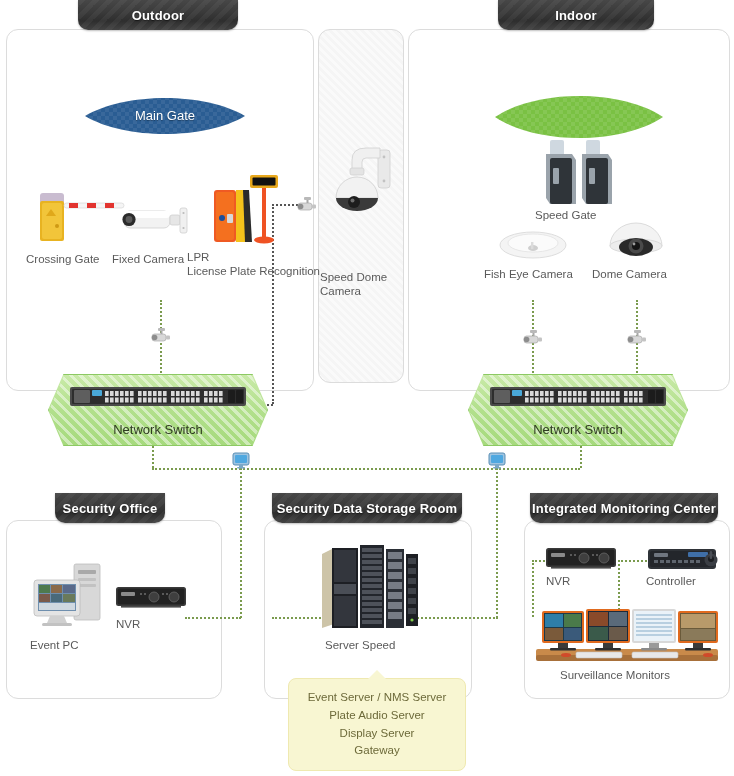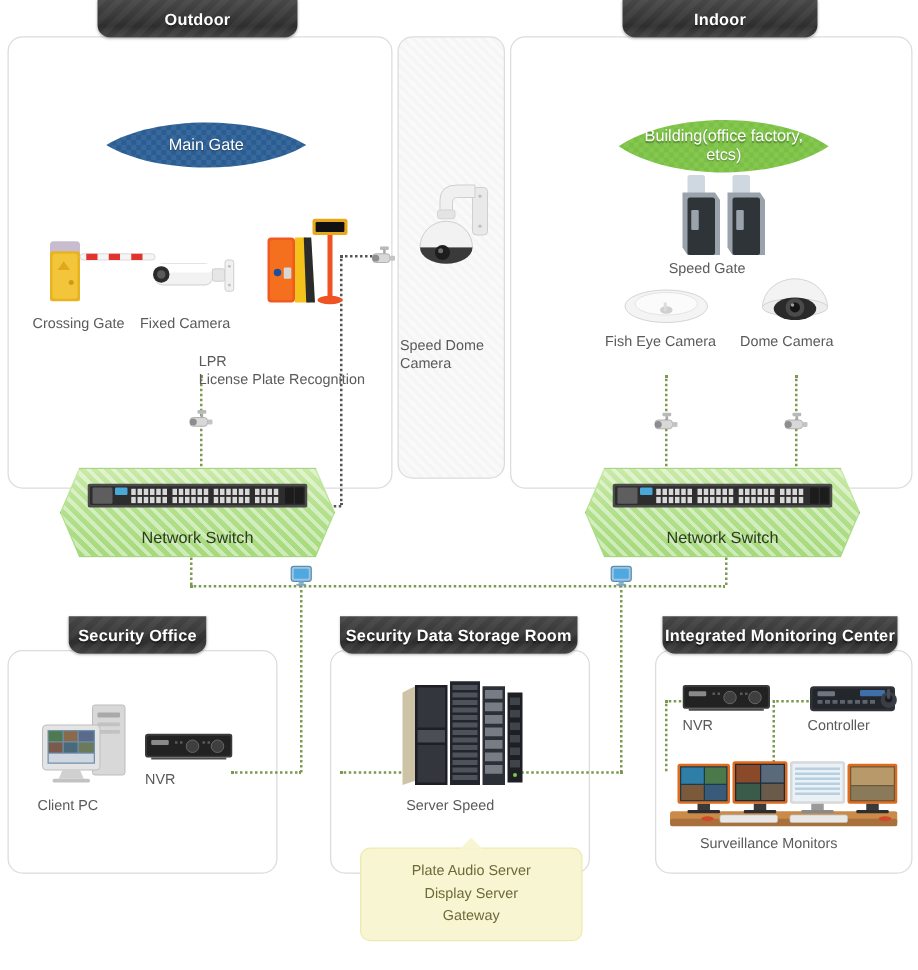--- a/index.html
+++ b/index.html
@@ -133,21 +133,21 @@
       <rect x="52" y="16" width="4" height="50" fill="#ef5223"></rect>
       <ellipse cx="54" cy="68" rx="10" ry="3.4" fill="#ef5223"></ellipse>
       <rect x="4" y="18" width="22" height="52" rx="3" fill="#ef5a23"></rect>
       <rect x="6" y="20" width="18" height="48" rx="2" fill="#f4701f"></rect>
       <path d="M26 18 h9 l3 52 h-12 z" fill="#f4c21b"></path>
       <path d="M33 18 h6 l3 52 h-7 z" fill="#2b2b2b"></path>
       <circle cx="12" cy="46" r="3" fill="#1c4f9c"></circle>
       <rect x="17" y="42" width="6" height="9" rx="1" fill="#d8d8d8"></rect>
     </svg>
   </div>
-  <div class="lab" style="left:159px;top:250px;width:142px;margin-top:33px;">LPR
+  <div class="lab" style="left:187px;top:250px;width:142px;">LPR
 License Plate Recognition</div>
 
   <div class="dot-v" style="left:160px;top:300px;height:88px;"></div>
   <div class="linkcam" style="left:150px;top:328px;">
     <svg width="22" height="16" viewBox="0 0 22 16">
       <rect x="8" y="0" width="7" height="3" rx="1" fill="#b9b9b9"></rect>
       <rect x="10.5" y="3" width="2" height="3" fill="#a8a8a8"></rect>
       <rect x="2" y="6" width="14" height="7" rx="2.6" fill="#d8d8d8" stroke="#a9a9a9" stroke-width=".7"></rect>
       <circle cx="4.6" cy="9.5" r="2.8" fill="#8d8d8d"></circle>
       <rect x="16" y="7.5" width="4" height="4" rx="1" fill="#c4c4c4"></rect>
@@ -195,22 +195,20 @@
     <svg viewBox="0 0 168 46" preserveAspectRatio="none">
       <defs>
         <pattern id="chk2" width="8" height="8" patternUnits="userSpaceOnUse">
           <rect width="4" height="4" fill="#ffffff" opacity=".09"></rect>
           <rect x="4" y="4" width="4" height="4" fill="#ffffff" opacity=".09"></rect>
         </pattern>
       </defs>
       <path d="M0,23 C42,-5 126,-5 168,23 C126,51 42,51 0,23 Z" fill="#7ac143"></path>
       <path d="M0,23 C42,-5 126,-5 168,23 C126,51 42,51 0,23 Z" fill="url(#chk2)"></path>
     </svg>
-    <span>Building(office
-factory, etcs)</span>
   </div>
 
   <div class="ico" style="left:540px;top:138px;width:84px;height:72px;">
     <svg width="84" height="72" viewBox="0 0 84 72">
       <rect x="10" y="2" width="14" height="16" rx="2" fill="#cfd8e0"></rect>
       <rect x="46" y="2" width="14" height="16" rx="2" fill="#cfd8e0"></rect>
       <path d="M6 16 h26 l4 6 v44 h-26 l-4 -6 z" fill="#9aa3ab"></path>
       <rect x="10" y="20" width="22" height="46" rx="2" fill="#2f3439"></rect>
       <rect x="13" y="30" width="6" height="16" rx="1" fill="#9aa3ab"></rect>
       <path d="M42 16 h26 l4 6 v44 h-26 l-4 -6 z" fill="#9aa3ab"></path>
@@ -425,21 +423,21 @@
       <rect x="21" y="23" width="11" height="8" fill="#8a6a4a"></rect>
       <rect x="33" y="23" width="12" height="8" fill="#5a6a8a"></rect>
       <rect x="9" y="32" width="11" height="8" fill="#7a5a4a"></rect>
       <rect x="21" y="32" width="11" height="8" fill="#4a6a7a"></rect>
       <rect x="33" y="32" width="12" height="8" fill="#6a7a5a"></rect>
       <rect x="9" y="41" width="36" height="7" fill="#cfd8e0"></rect>
       <path d="M20 54 h14 l3 7 h-20 z" fill="#d0d0d0"></path>
       <rect x="12" y="61" width="30" height="3" rx="1.5" fill="#c2c2c2"></rect>
     </svg>
   </div>
-  <div class="lab" style="left:30px;top:638px;width:76px;">Client PC</div>
+  <div class="lab" style="left:30px;top:638px;width:76px;">Event PC</div>
 
   <div class="ico" style="left:116px;top:585px;width:70px;height:26px;">
     <svg width="70" height="26" viewBox="0 0 70 26">
       <rect x="0" y="2" width="70" height="19" rx="2.5" fill="#3a3a3a"></rect>
       <rect x="1.5" y="3.5" width="67" height="16" rx="2" fill="#222"></rect>
       <rect x="5" y="7" width="14" height="4" rx="1" fill="#8a8a8a"></rect>
       <circle cx="38" cy="12" r="5" fill="#3f3f3f" stroke="#666" stroke-width=".8"></circle>
       <circle cx="58" cy="12" r="5" fill="#3f3f3f" stroke="#666" stroke-width=".8"></circle>
       <g fill="#5a5a5a">
         <rect x="24" y="8" width="2" height="2"></rect>
@@ -499,20 +497,21 @@
         <rect x="88" y="58" width="8" height="6"></rect>
           <rect x="88" y="68" width="8" height="6"></rect>
       </g>
       <circle cx="92" cy="80" r="1.6" fill="#7ecb4a"></circle>
     </svg>
   </div>
   <div class="lab" style="left:325px;top:638px;width:90px;">Server Speed</div>
 
   <div class="callout" style="left:288px;top:678px;width:160px;">
     <div class="arrow"></div>
+    <div>Event Server / NMS Server</div>
     <div>Plate Audio Server</div>
     <div>Display Server</div>
     <div>Gateway</div>
   </div>
 
   <div class="tab" style="left:530px;top:493px;width:188px;">
     <span>Integrated Monitoring Center</span>
   </div>
   <div class="panel" style="left:524px;top:520px;width:204px;height:177px;"></div>
 

